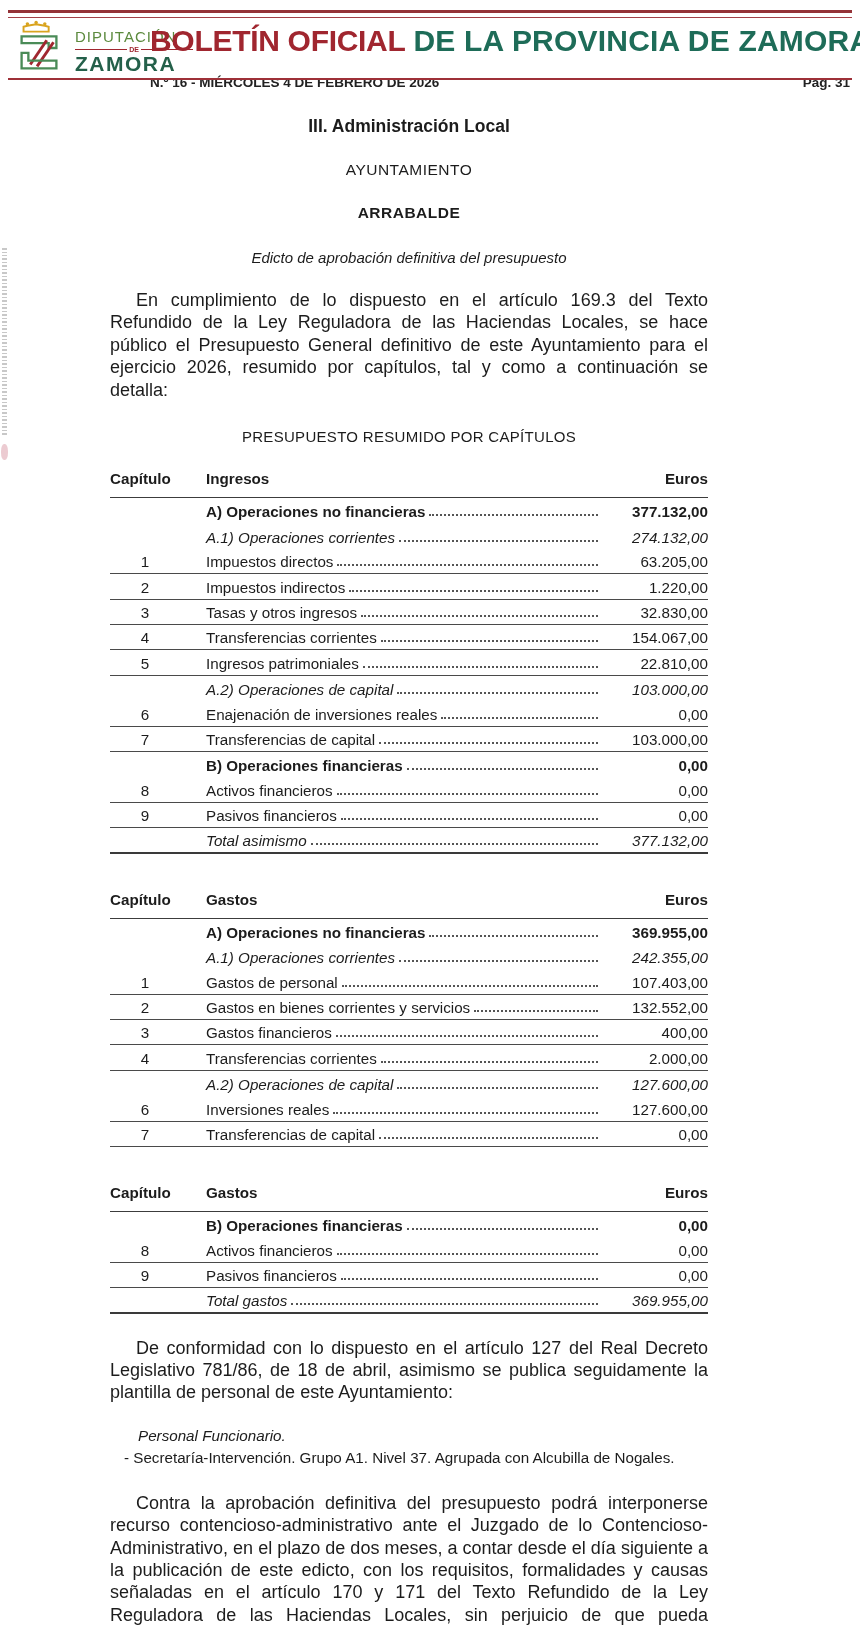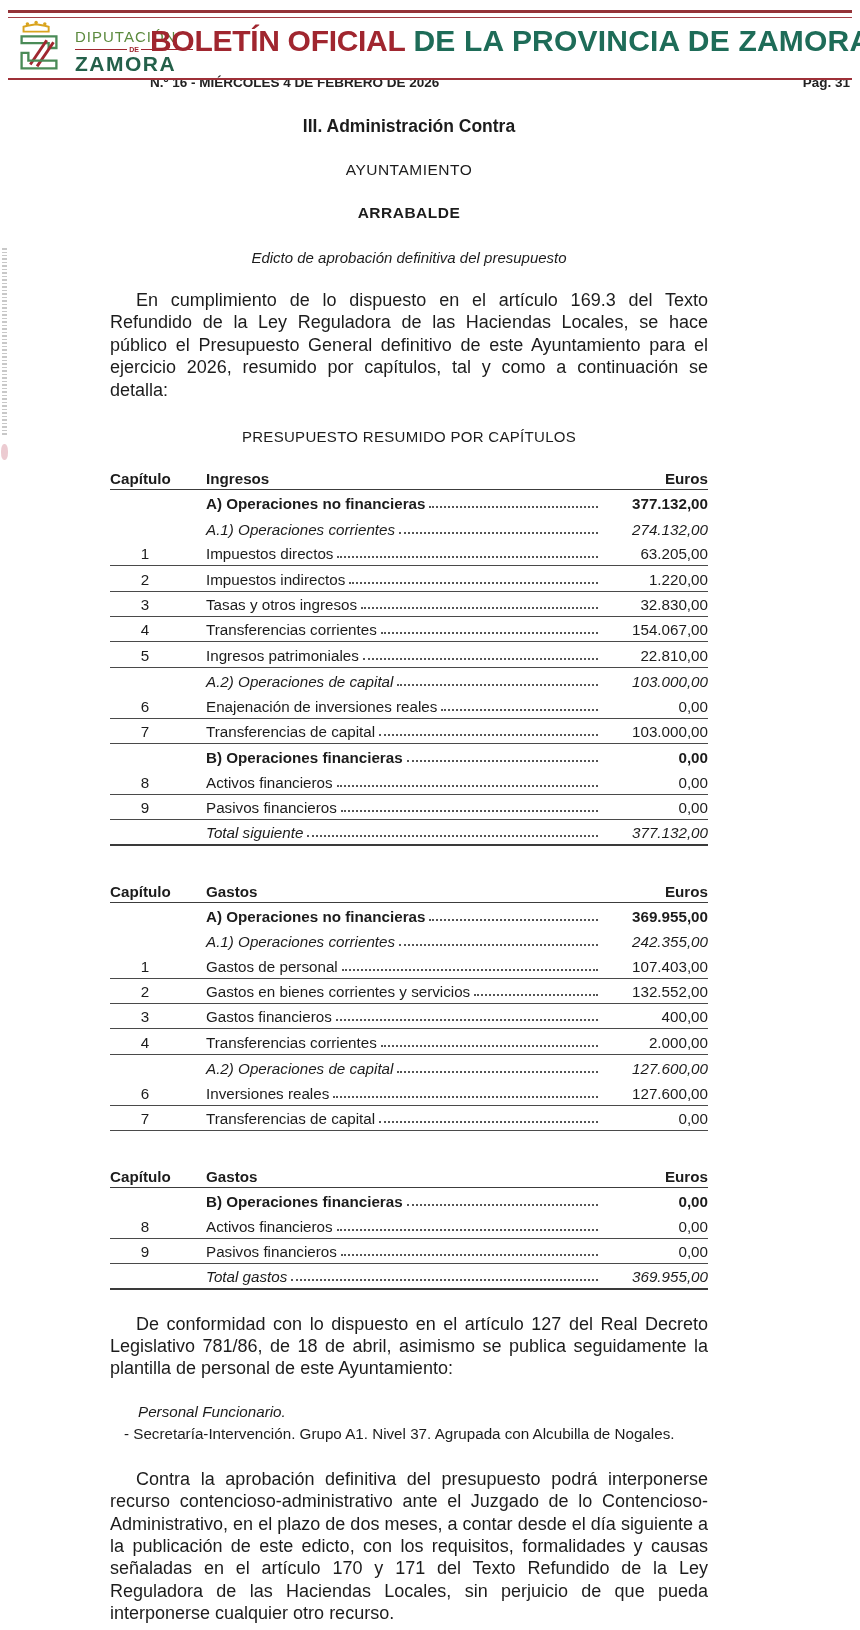--- a/index.html
+++ b/index.html
@@ -32,21 +32,21 @@
   .center{text-align:center;}
   .sec-heading{margin:16px 0 0;font-size:17.5px;font-weight:bold;}
   .entity-type{margin-top:24px;font-size:15.5px;letter-spacing:.5px;}
   .entity-name{margin-top:25px;font-size:15.5px;font-weight:bold;letter-spacing:.5px;}
   .edict-title{margin-top:27px;font-size:15px;font-style:italic;}
   p.body-par{margin:23px 0 0;font-size:18px;line-height:22.4px;text-align:justify;text-indent:26px;}
   .summary-heading{margin-top:27px;font-size:15px;letter-spacing:.3px;}
   
   .btable{margin-top:25px;font-size:15.2px;}
   .btable.gap{margin-top:37px;}
-  .t-head{display:flex;align-items:flex-end;font-weight:bold;padding-bottom:2px;
+  .t-head{display:flex;align-items:flex-end;font-weight:bold;padding-bottom:10px;
     border-bottom:1.6px solid #3c3c3c;}
   .h-cap{width:96px;}
   .h-label{flex:1;}
   .h-amt{width:110px;text-align:right;}
   .trow{display:flex;align-items:flex-end;height:25.4px;box-sizing:border-box;padding-bottom:3px;}
   .trow.rule-thin{border-bottom:1px solid #4a4a4a;}
   .trow.rule-thick{border-bottom:2px solid #3a3a3a;}
   .trow.bold{font-weight:bold;}
   .trow.italic{font-style:italic;}
   .c-cap{width:96px;text-align:center;padding-right:26px;box-sizing:border-box;}
@@ -99,21 +99,21 @@
   <span>N.º 16 - MIÉRCOLES 4 DE FEBRERO DE 2026</span>
   <span>Pág. 31</span>
 </div>
 <div class="header-bottom-rule"></div>
 
 <div class="margin-strip"></div>
 <div class="margin-stamp"></div>
 
 <div class="page-body">
 
-  <div class="sec-heading center">III. Administración Contra</div>
+  <div class="sec-heading center">III. Administración Local</div>
   <div class="entity-type center">AYUNTAMIENTO</div>
   <div class="entity-name center">ARRABALDE</div>
   <div class="edict-title center">Edicto de aprobación definitiva del presupuesto</div>
 
   <p class="body-par">En cumplimiento de lo dispuesto en el artículo 169.3 del Texto Refundido de la Ley Reguladora de las Haciendas Locales, se hace público el Presupuesto General definitivo de este Ayuntamiento para el ejercicio 2026, resumido por capítulos, tal y como a continuación se detalla:</p>
 
   <div class="summary-heading center">PRESUPUESTO RESUMIDO POR CAPÍTULOS</div>
 
   <section class="btable">
     <div class="t-head">
@@ -195,21 +195,21 @@
           <span class="c-amt">0,00</span>
         </div>
         <div class="trow plain rule-thin">
           <span class="c-cap">9</span>
           <span class="c-label">Pasivos financieros</span>
           <span class="leader"></span>
           <span class="c-amt">0,00</span>
         </div>
         <div class="trow italic rule-thick">
           <span class="c-cap"></span>
-          <span class="c-label">Total siguiente</span>
+          <span class="c-label">Total asimismo</span>
           <span class="leader"></span>
           <span class="c-amt">377.132,00</span>
         </div>
       </div>
   </section>
 
   <section class="btable gap">
     <div class="t-head">
       <span class="h-cap">Capítulo</span>
       <span class="h-label">Gastos</span>

